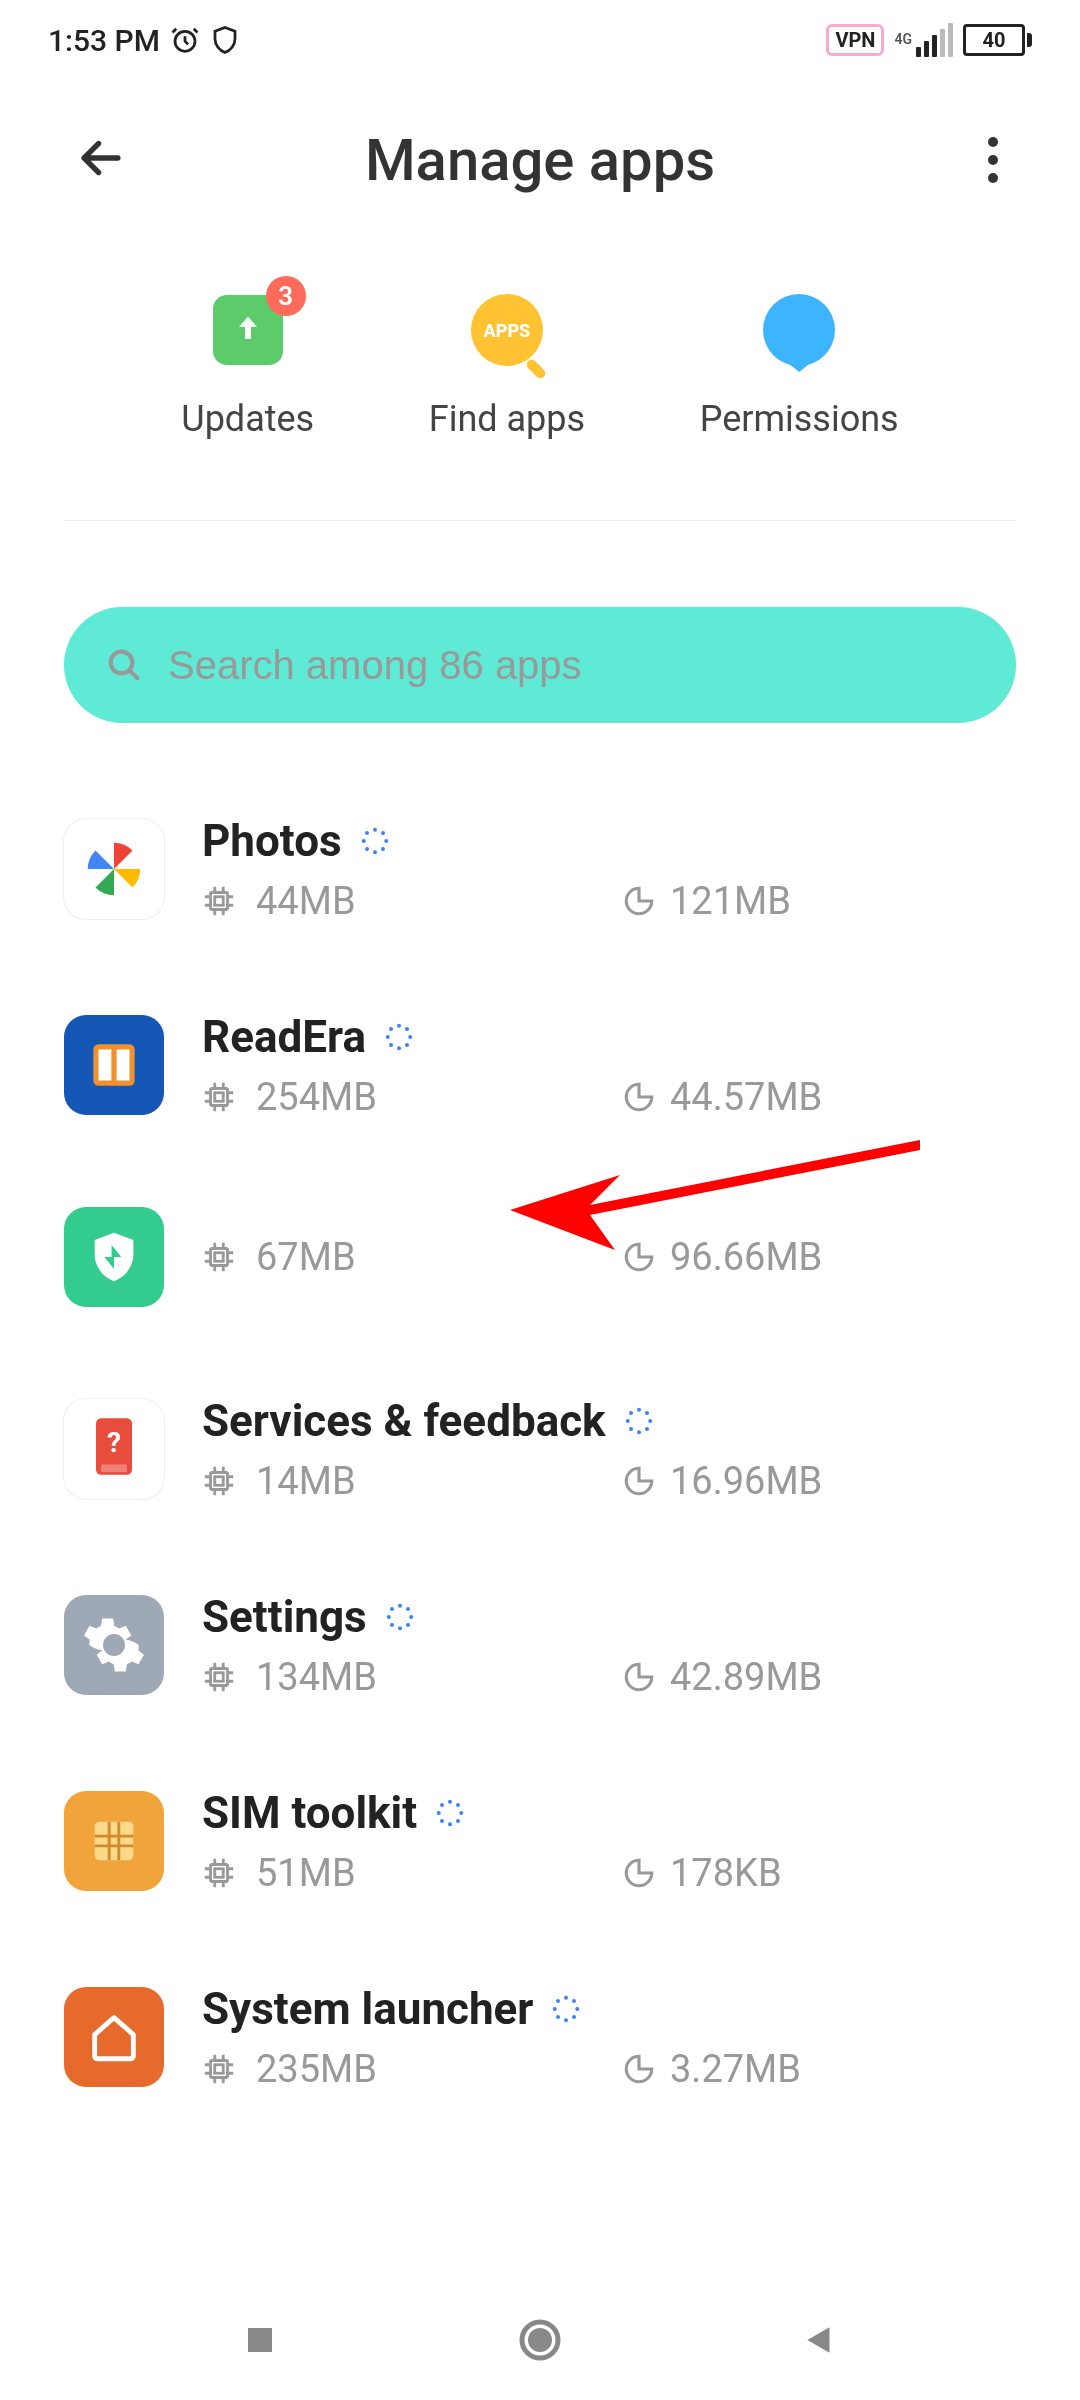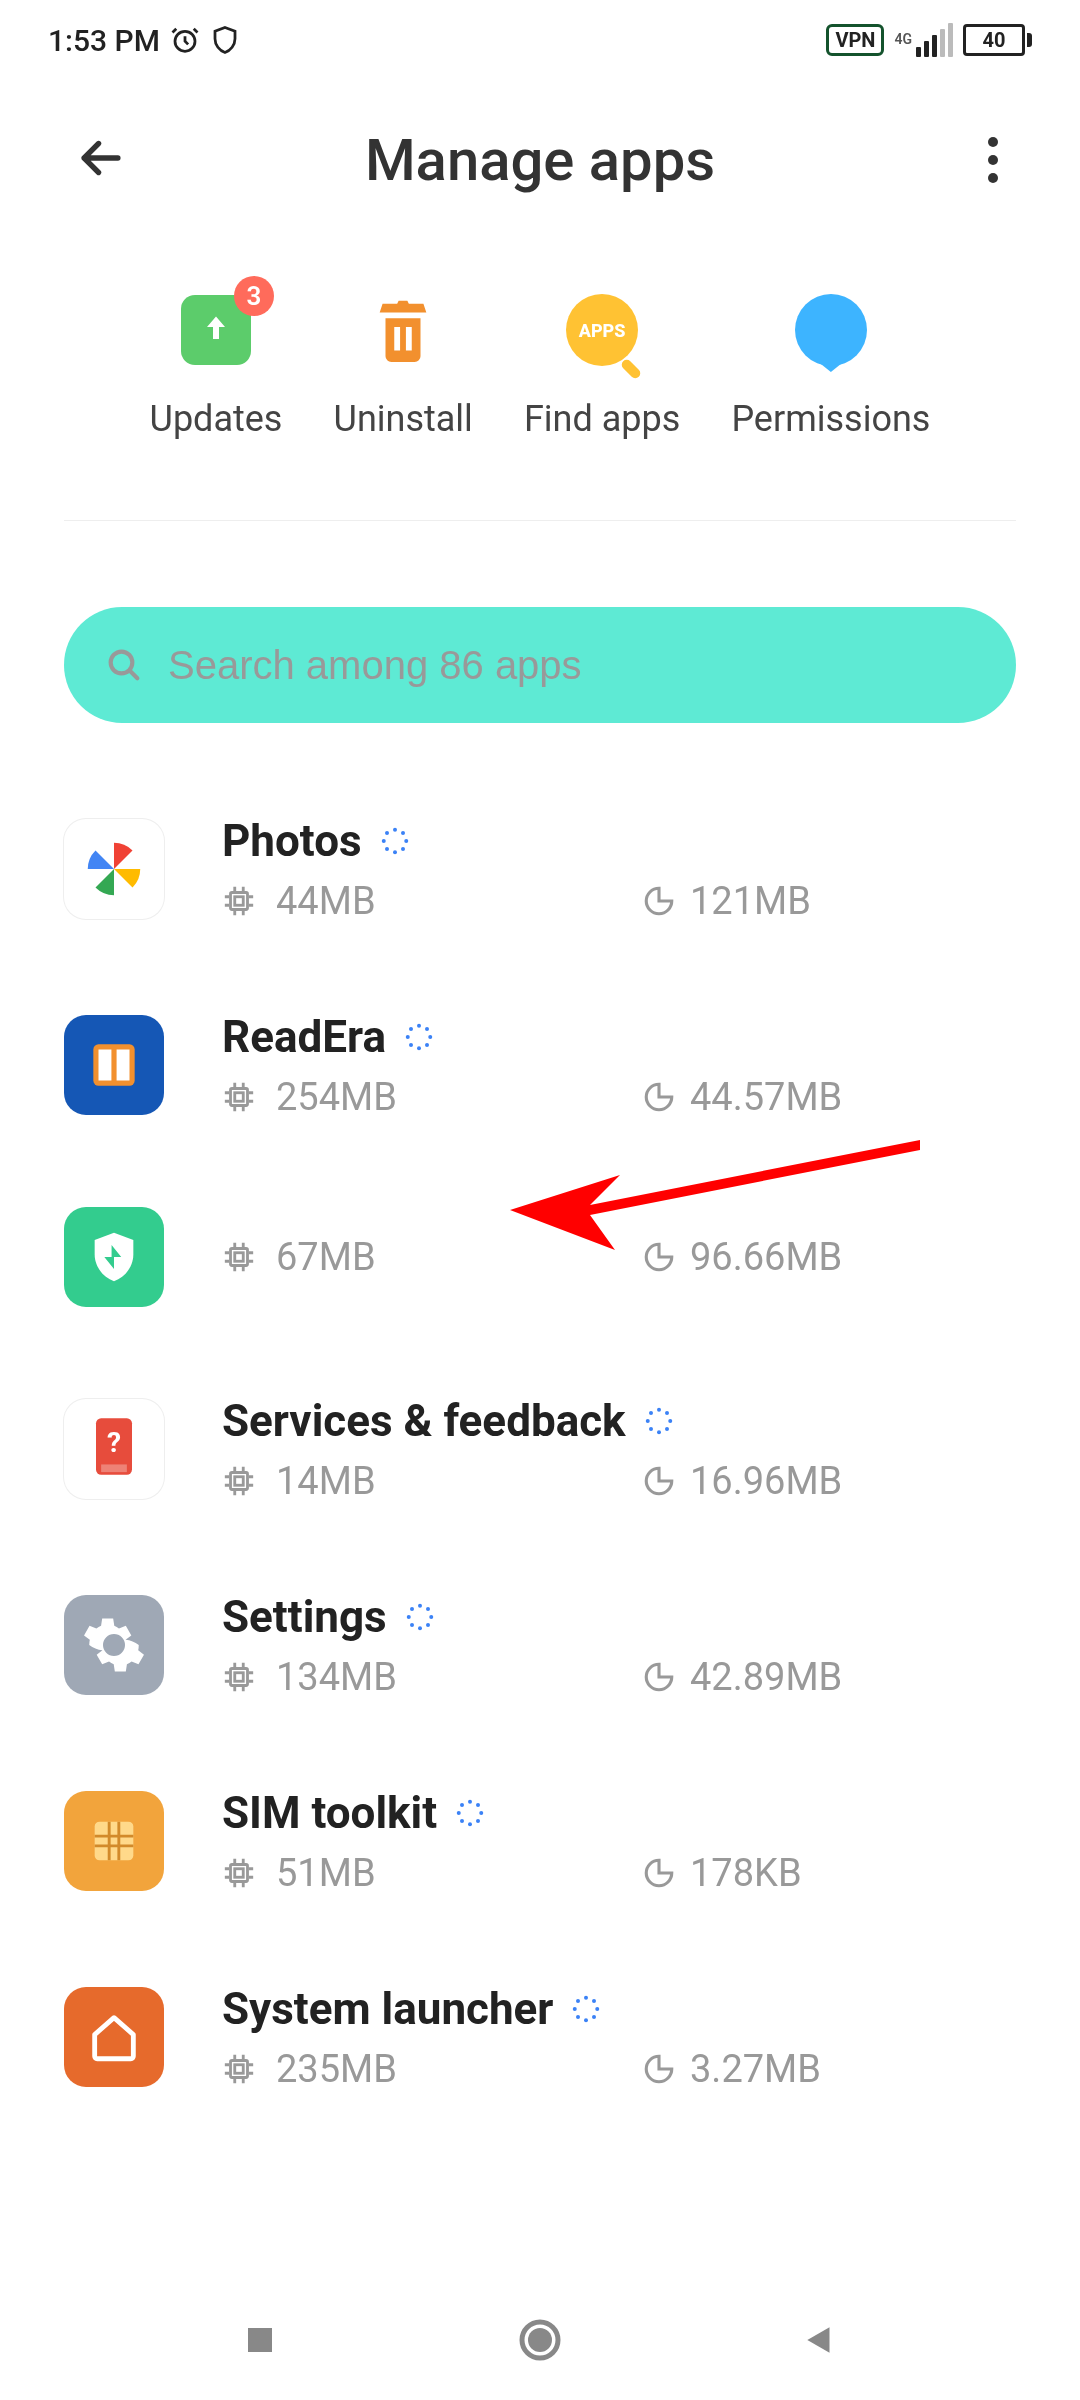--- a/index.html
+++ b/index.html
@@ -2,21 +2,21 @@
 <html><head>
   <meta charset="utf-8">
   <style>
     * { margin: 0; padding: 0; box-sizing: border-box; }
     html, body { width: 1080px; height: 2400px; background: #fff; font-family: -apple-system, Roboto, sans-serif; overflow: hidden; }
     
     
     .status-bar { height: 80px; display: flex; align-items: center; justify-content: space-between; padding: 0 48px; }
     .status-left { display: flex; align-items: center; gap: 10px; font-size: 30px; font-weight: 500; color: #222; }
     .status-right { display: flex; align-items: center; gap: 10px; }
-    .vpn-box { border: 3px solid #14532d; border-radius: 6px; padding: 0 6px; font-size: 20px; font-weight: 700; color: #222; line-height: 26px; margin-left: 32px; }
+    .vpn-box { border: 3px solid #f9a8d4; border-radius: 6px; padding: 0 6px; font-size: 20px; font-weight: 700; color: #222; line-height: 26px; margin-left: 32px; }
     .sig-label { font-size: 14px; color: #555; font-weight: 600; margin-right: -6px; align-self: flex-start; margin-top: 8px; text-align: center; }
     .sig-bars { display: flex; align-items: flex-end; gap: 3px; }
     .sig-bars span { width: 5px; background: #222; border-radius: 1px; }
     .sig-bars span:nth-child(1){height:10px}.sig-bars span:nth-child(2){height:16px}.sig-bars span:nth-child(3){height:22px}
     .sig-bars span:nth-child(4){height:28px;background:#bbb}.sig-bars span:nth-child(5){height:34px;background:#bbb}
     .batt { display: flex; align-items: center; }
     .batt-body { width: 62px; height: 32px; border: 3px solid #222; border-radius: 4px; display: flex; align-items: center; justify-content: center; font-size: 20px; font-weight: 700; color: #222; }
     .batt-tip { width: 5px; height: 14px; background: #222; border-radius: 0 3px 3px 0; margin-left: 2px; }
     
     
@@ -42,21 +42,21 @@
     
     
     .search { margin: 86px 64px 48px; background: #5eead4; border-radius: 60px; height: 116px; display: flex; align-items: center; padding: 0 40px; gap: 24px; }
     .search input { border: none; background: transparent; font-size: 40px; color: #333; flex: 1; outline: none; }
     .search input::placeholder { color: #999; }
     
     
     .app-list { padding: 0 64px; }
     .app-row { display: flex; align-items: center; padding: 44px 0; gap: 38px; }
     .app-icon { width: 100px; height: 100px; border-radius: 22px; flex-shrink: 0; display: flex; align-items: center; justify-content: center; }
-    .app-info { flex: 1; display: flex; flex-direction: column; gap: 12px; margin-left: 20px; }
+    .app-info { flex: 1; display: flex; flex-direction: column; gap: 12px; }
     .app-name-line { display: flex; align-items: center; gap: 18px; }
     .app-name { font-size: 44px; font-weight: 700; color: #222; }
     .spinner { width: 30px; height: 30px; display: inline-flex; align-items: center; justify-content: center; }
     .app-meta { display: flex; align-items: center; }
     .meta-left { display: flex; align-items: center; gap: 20px; font-size: 38px; color: #999; width: 420px; }
     .meta-right { display: flex; align-items: center; gap: 14px; font-size: 38px; color: #999; }
     
     
     .ic-photos { background: #fff; box-shadow: 0 0 0 1px #eee; }
     .ic-readera { background: #1557b5; }
@@ -126,28 +126,20 @@
         <svg width="36" height="36" viewBox="0 0 24 24" fill="#fff">
             <path d="M12 3l6 7h-4v8h-4v-8H6l6-7z"></path>
           </svg>
       </div>
       <span class="badge">3</span>
     </div>
     <span class="action-label">Updates</span>
   </div>
   <div class="action">
     <div class="action-icon">
-      <svg class="ic-uninstall" viewBox="0 0 24 24" fill="#f2902e">
-          <path d="M4 6h16l-1-3h-5l-.5-1h-3L10 3H5L4 6zm2 2h12v13a2 2 0 0 1-2 2H8a2 2 0 0 1-2-2V8zm3 3v8h2v-8H9zm4 0v8h2v-8h-2z"></path>
-        </svg>
-    </div>
-    <span class="action-label">Uninstall</span>
-  </div>
-  <div class="action">
-    <div class="action-icon">
       <div class="ic-find">APPS</div>
     </div>
     <span class="action-label">Find apps</span>
   </div>
   <div class="action">
     <div class="action-icon">
       <div class="ic-perm"></div>
     </div>
     <span class="action-label">Permissions</span>
   </div>

